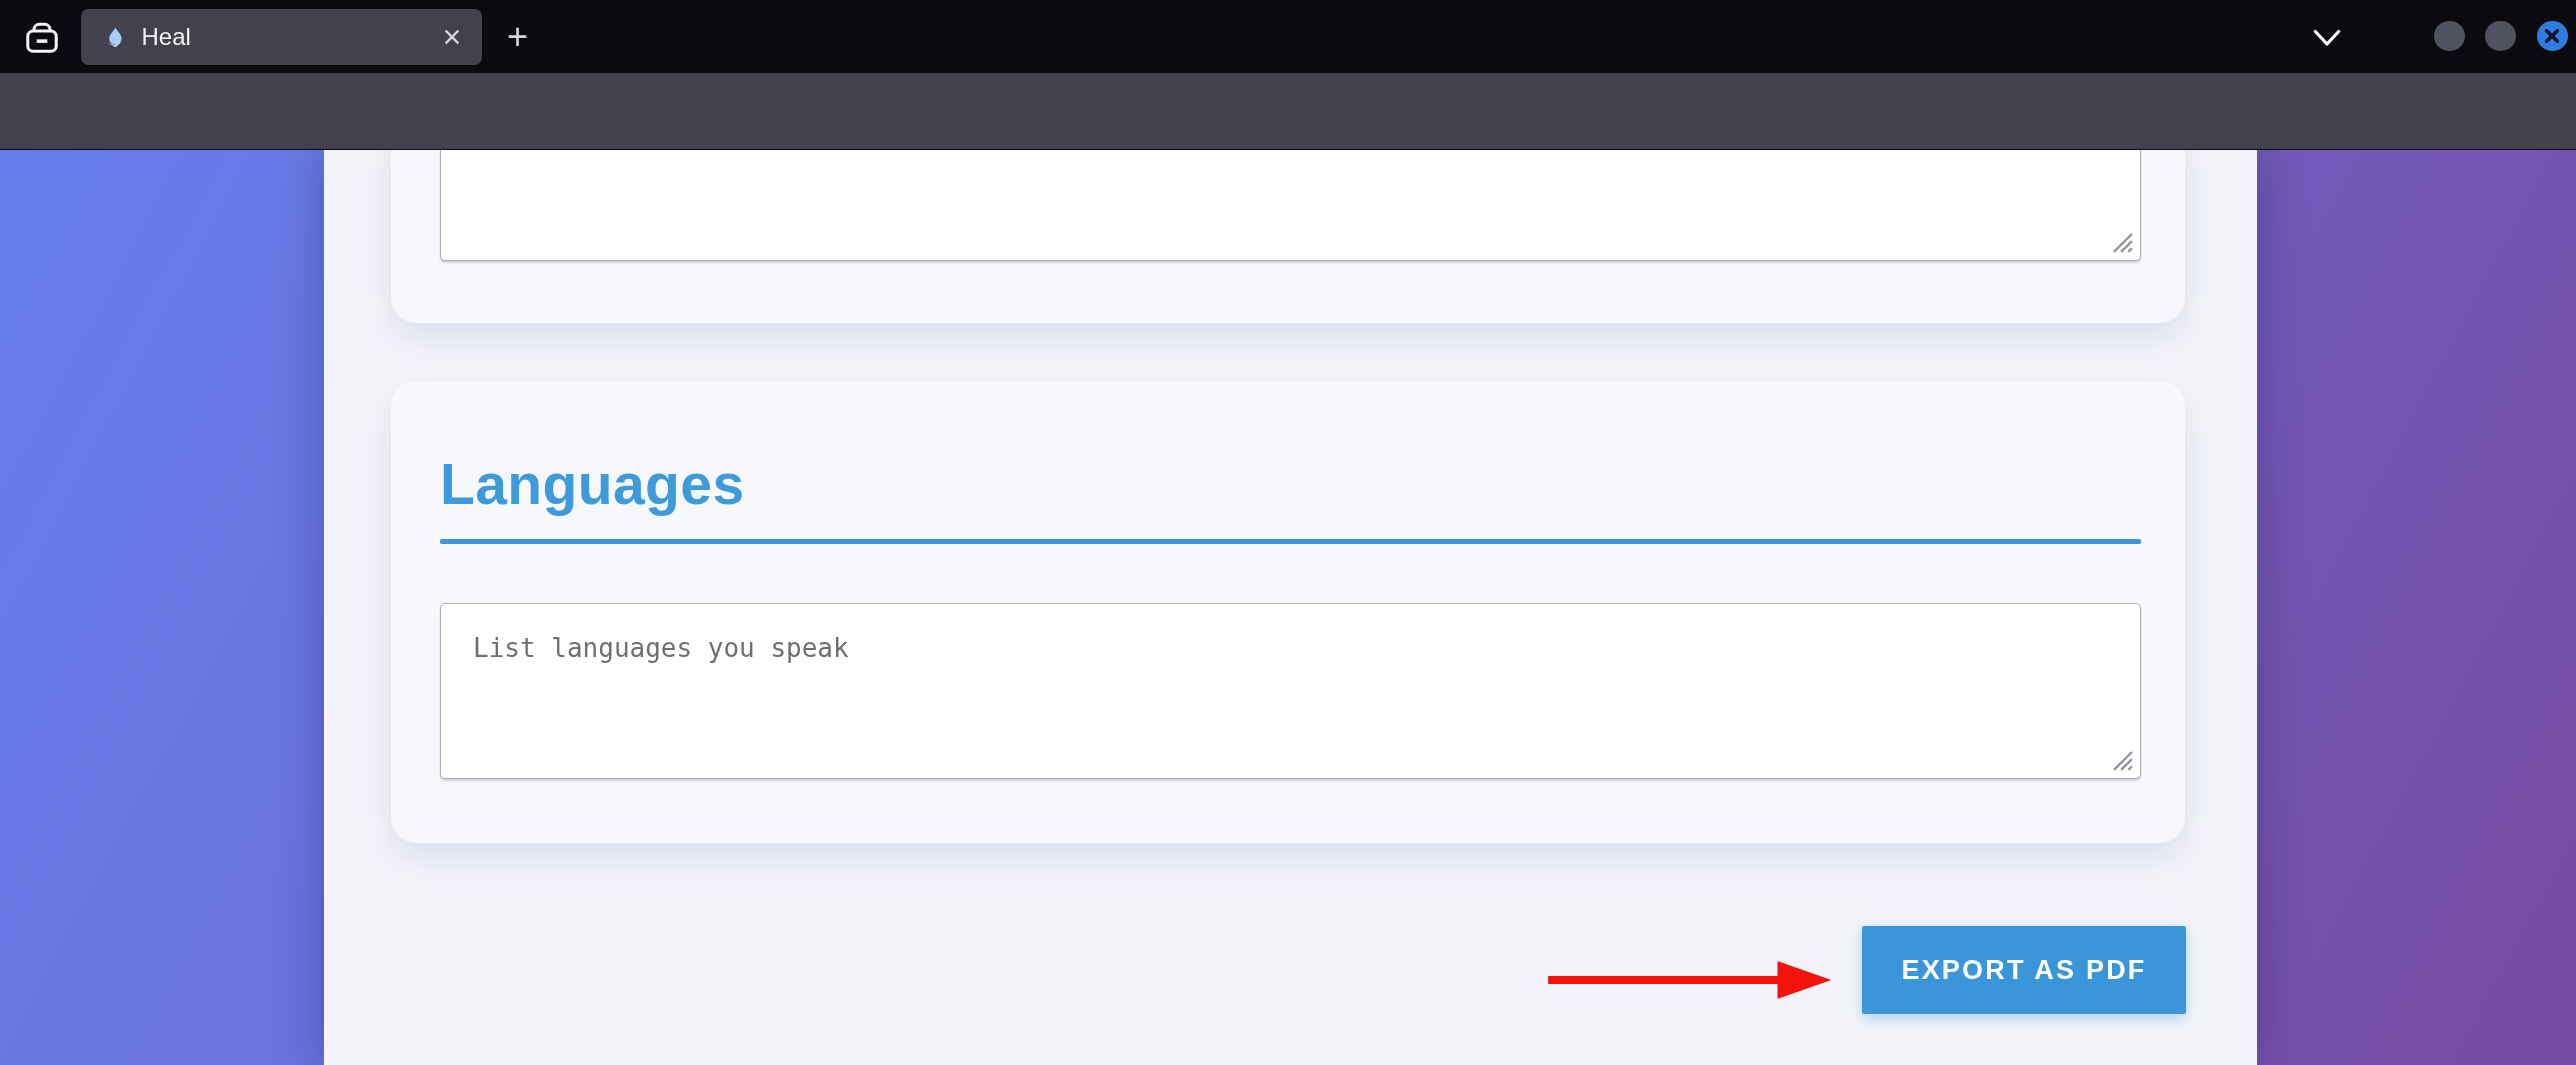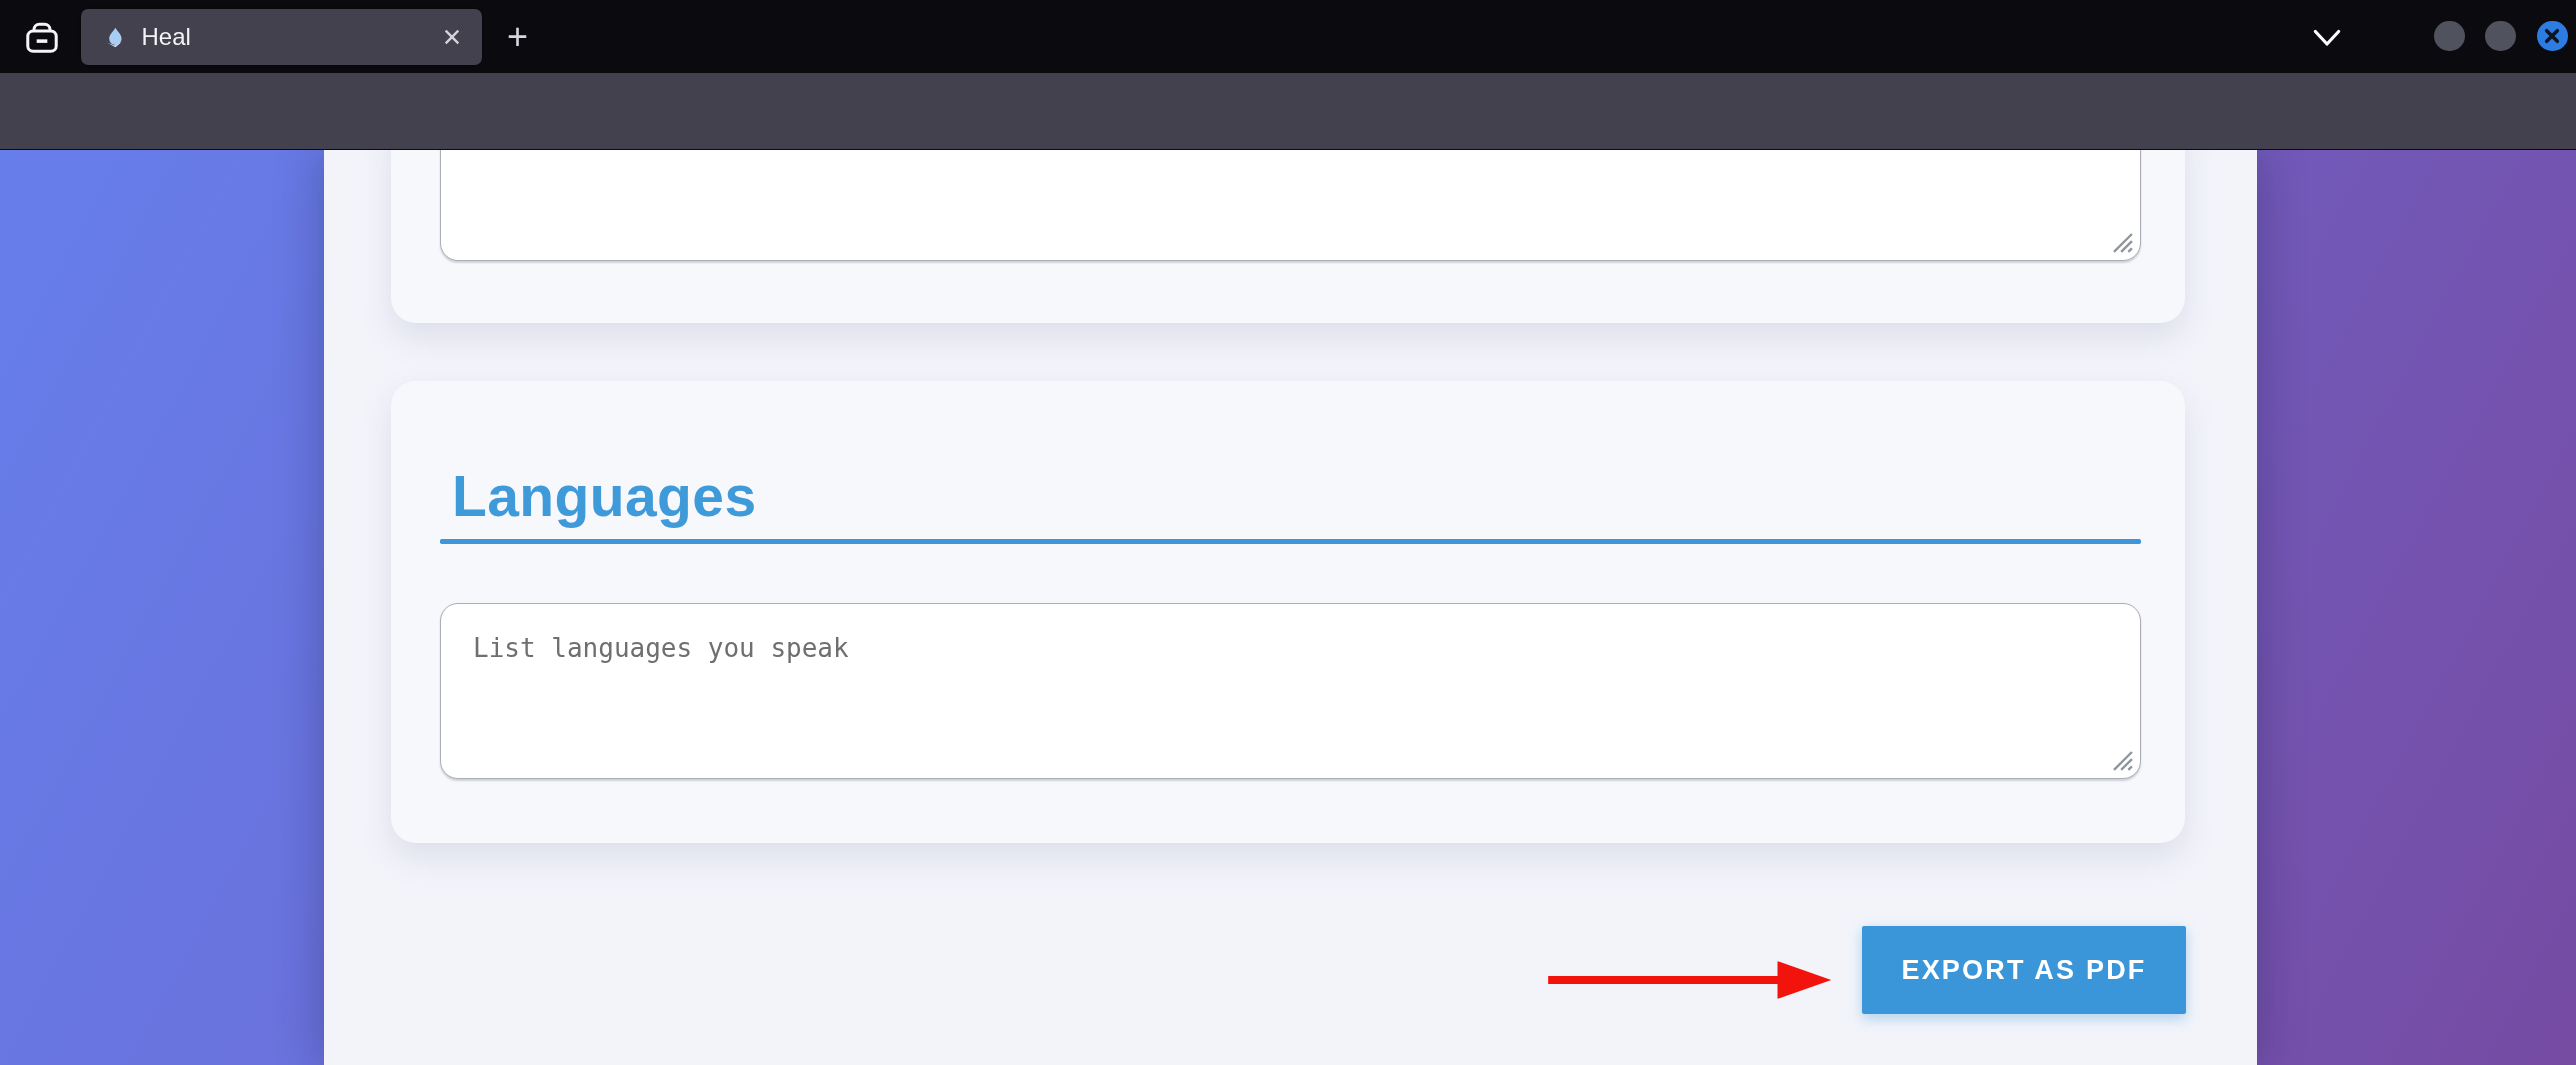--- a/index.html
+++ b/index.html
@@ -53,31 +53,31 @@
   
   .page{position:absolute;left:0;top:150px;width:2576px;height:916px;overflow:hidden;
         background:linear-gradient(118deg,#667eea 0%,#6e68d2 48%,#764ba2 100%);}
   .container{position:absolute;left:324px;top:0;width:1933px;height:916px;background:#f3f4fa;
              box-shadow:0 0 45px rgba(20,20,60,.30);}
   .card{position:absolute;left:67px;width:1794px;background:#f7f8fc;border-radius:25px;
         box-shadow:0 14.3px 30.5px rgba(120,128,170,.18);}
   .card.top{top:-36px;height:209px;}
   .card.langs{top:231px;height:462px;}
 
-  .ta-wrap{position:absolute;background:#fff;border:1.8px solid #abaeb5;border-radius:18px;
+  .ta-wrap{position:absolute;background:#fff;border:1.8px solid #abaeb5;border-radius:5px;
            box-sizing:border-box;box-shadow:0 1.8px 1.8px rgba(90,95,110,.25);}
   .ta-wrap.top{left:116px;top:-56px;width:1701px;height:167px;}
   .ta-wrap.langs{left:49px;top:222px;width:1701px;height:176px;}
   textarea{position:absolute;inset:0;width:100%;height:100%;border:none;outline:none;resize:none;
            background:transparent;box-sizing:border-box;padding:29px 32px;
            font-family:"DejaVu Sans Mono","Liberation Mono",monospace;font-size:26px;color:#3c3c3c;}
   textarea::placeholder{color:#6f6f6f;opacity:1;}
   .grip{position:absolute;right:4.5px;bottom:4.5px;width:30.5px;height:30.5px;cursor:nwse-resize;}
 
-  .section-title{position:absolute;left:49px;top:70px;margin:12px;font-size:57px;font-weight:700;
+  .section-title{position:absolute;left:49px;top:70px;margin:0;font-size:57px;font-weight:700;
                  color:#3f9ad9;letter-spacing:0.4px;font-family:"Liberation Sans",sans-serif;}
   .title-rule{position:absolute;left:49px;top:158px;width:1701px;height:5.4px;background:#3e95d8;
               border-radius:1.8px;}
 
   .export-btn{position:absolute;left:1538px;top:776px;width:324px;height:88px;border:none;
               border-radius:2px;background:#3a96d8;color:#ffffff;font-size:27px;font-weight:700;
               letter-spacing:2.2px;font-family:"Liberation Sans",sans-serif;cursor:pointer;
               box-shadow:0 4.5px 12.5px rgba(58,150,216,.35);}
   .annot-arrow{position:absolute;left:1217px;top:803px;pointer-events:none;}
 </style>

